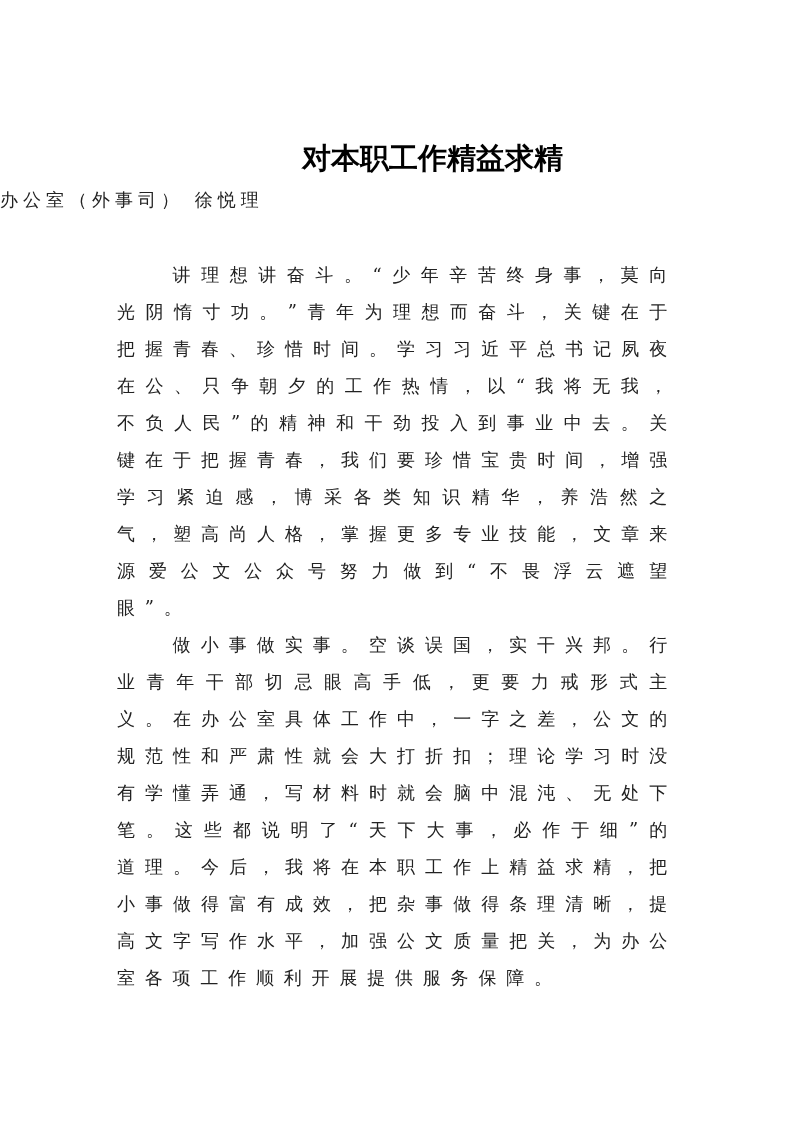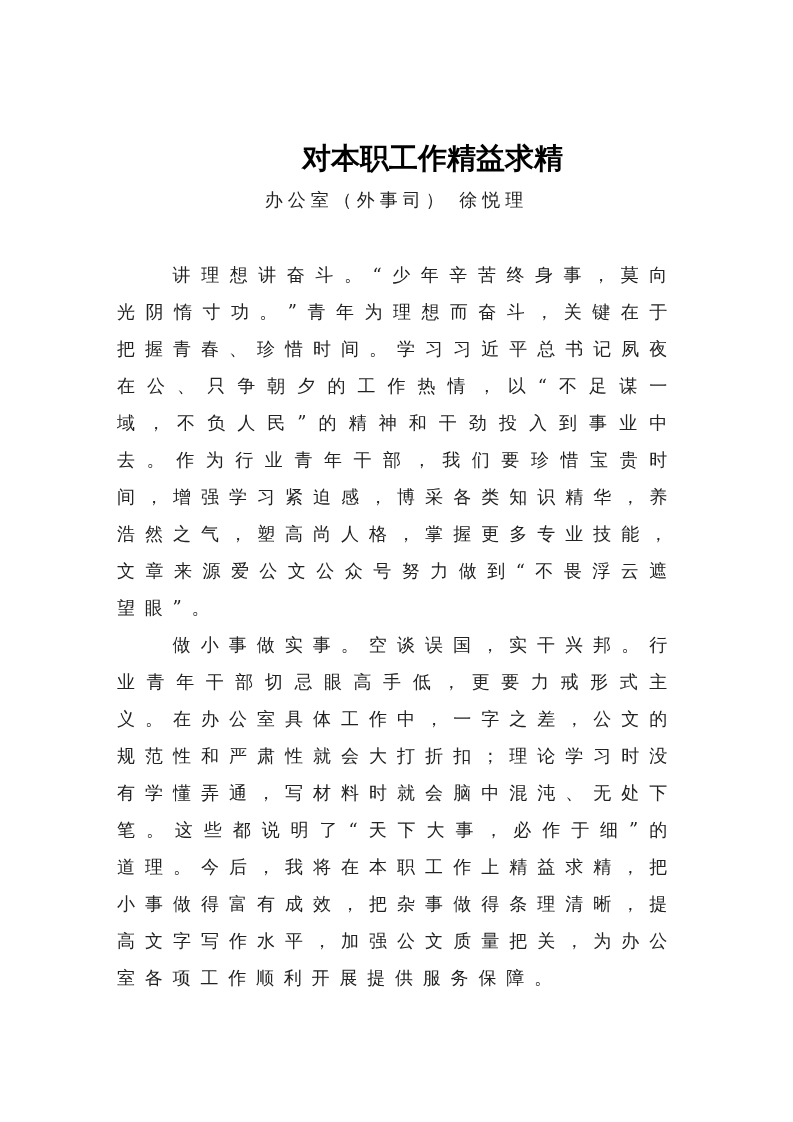--- a/index.html
+++ b/index.html
@@ -4,33 +4,33 @@
 <style>
   html, body { margin: 0; padding: 0; background: #ffffff; }
   body { width: 793px; height: 1122px; position: relative; overflow: hidden; color: #111; }
   .page { position: absolute; left: 0; top: 0; width: 793px; height: 1122px; background: #fff; }
   .title {
     position: absolute; left: 0; width: 793px; top: 138px; text-align: center;
     font-family: "DejaVu Sans", sans-serif; font-weight: bold; font-size: 29px; letter-spacing: 0px;
     line-height: 40px; color: #000; margin-left: 36px;
   }
   .byline {
-    position: absolute; left: 0; width: 793px; top: 186px; text-align: center;
+    position: absolute; left: 0; width: 793px; top: 186px; 
     font-family: "DejaVu Serif", serif; font-size: 18px; letter-spacing: 5px; line-height: 28px; color: #222;
   }
   .body {
     position: absolute; left: 117px; top: 256px; width: 560px;
     font-family: "DejaVu Serif", serif; font-size: 18px; line-height: 37px;
     letter-spacing: 9.8px; color: #222; text-align: justify;
   }
   .para { margin: 0; text-indent: 55.6px; word-break: break-all; }
 </style>
 </head>
 <body>
 
 <div class="page">
   <div class="title">对本职工作精益求精</div>
   <div class="byline">办公室（外事司） 徐悦理</div>
   <div class="body">
-    <p class="para">讲理想讲奋斗。“少年辛苦终身事，莫向光阴惰寸功。”青年为理想而奋斗，关键在于把握青春、珍惜时间。学习习近平总书记夙夜在公、只争朝夕的工作热情，以“不足谋一域，不负人民”的精神和干劲投入到事业中去。作为行业青年干部，我们要珍惜宝贵时间，增强学习紧迫感，博采各类知识精华，养浩然之气，塑高尚人格，掌握更多专业技能，文章来源爱公文公众号努力做到“不畏浮云遮望眼”。</p>
+    <p class="para">讲理想讲奋斗。“少年辛苦终身事，莫向光阴惰寸功。”青年为理想而奋斗，关键在于把握青春、珍惜时间。学习习近平总书记夙夜在公、只争朝夕的工作热情，以“我将无我，不负人民”的精神和干劲投入到事业中去。关键在于把握青春，我们要珍惜宝贵时间，增强学习紧迫感，博采各类知识精华，养浩然之气，塑高尚人格，掌握更多专业技能，文章来源爱公文公众号努力做到“不畏浮云遮望眼”。</p>
     <p class="para">做小事做实事。空谈误国，实干兴邦。行业青年干部切忌眼高手低，更要力戒形式主义。在办公室具体工作中，一字之差，公文的规范性和严肃性就会大打折扣；理论学习时没有学懂弄通，写材料时就会脑中混沌、无处下笔。这些都说明了“天下大事，必作于细”的道理。今后，我将在本职工作上精益求精，把小事做得富有成效，把杂事做得条理清晰，提高文字写作水平，加强公文质量把关，为办公室各项工作顺利开展提供服务保障。</p>
   </div>
 </div>
 
 </body></html>

